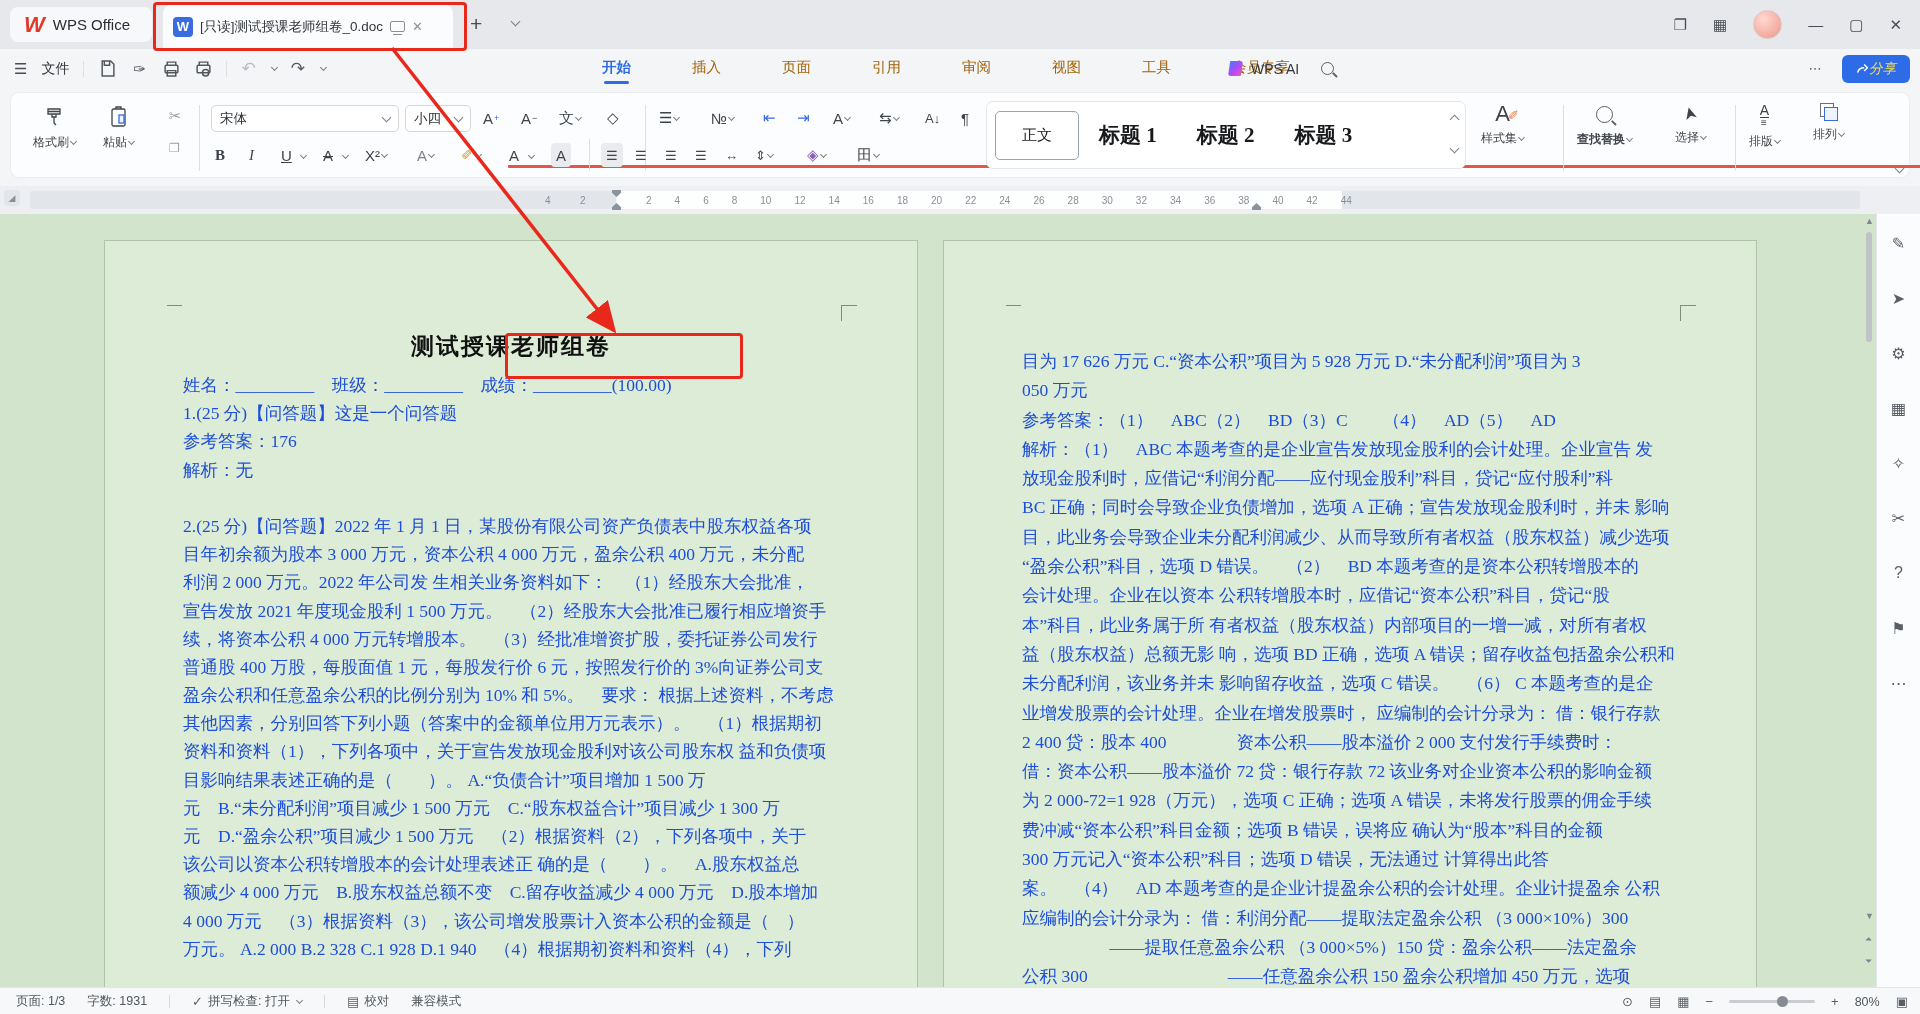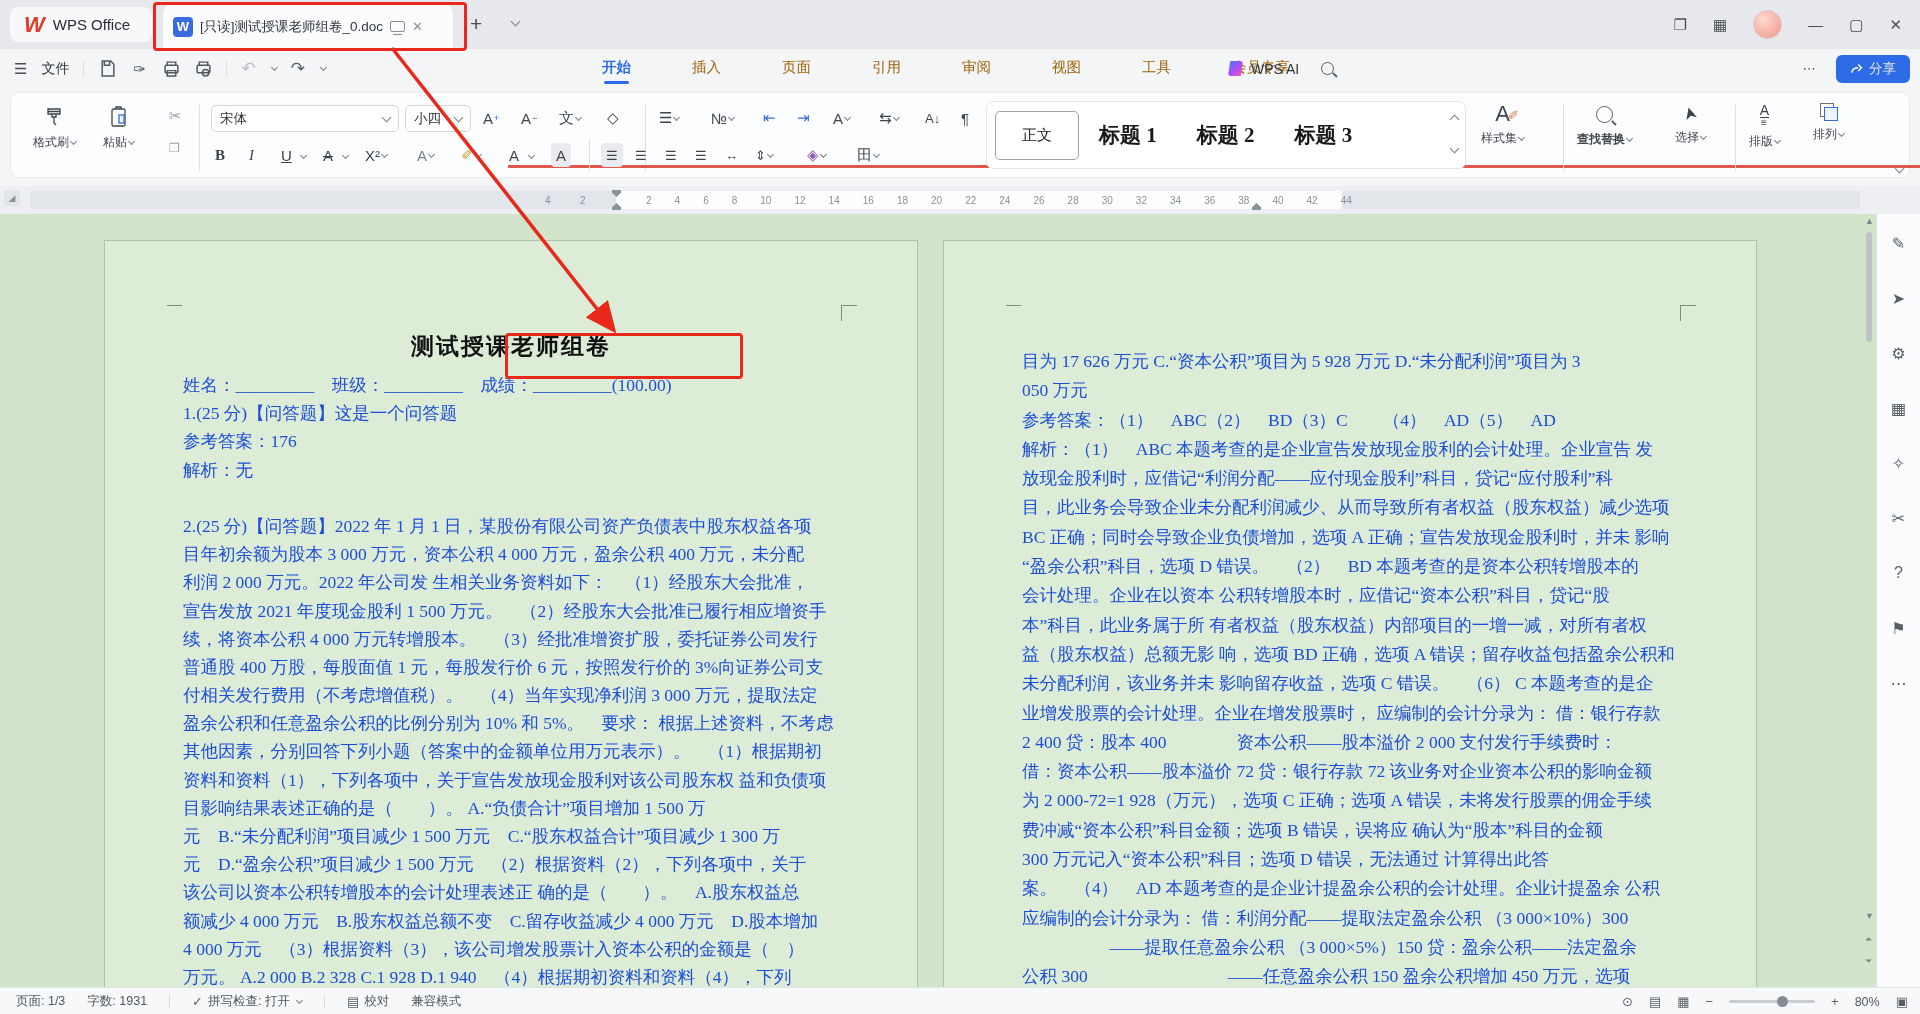--- a/index.html
+++ b/index.html
@@ -42,21 +42,21 @@
   .menu-tab{font-size:14.5px;color:#a16207;position:relative;padding:9px 2px;}
   .menu-tab.active{color:#2e6be6;font-weight:bold;}
   .menu-tab.active::after{content:"";position:absolute;left:4px;right:4px;bottom:2px;height:3px;border-radius:2px;background:#2e6be6;}
   .ai-zone{position:absolute;left:1228px;top:0;height:39px;display:flex;align-items:center;gap:8px;}
   .ai-logo{width:15px;height:15px;border-radius:3px;background:linear-gradient(135deg,#3f7bff 0%,#b14bf4 55%,#ff5aa7 100%);transform:rotate(0deg);clip-path:polygon(15% 0,100% 0,85% 100%,0 100%);}
   .ai-text{font-size:14px;color:#33373c;}
   .i-search{width:11px;height:11px;border:1.6px solid #5a5f66;border-radius:50%;position:relative;display:inline-block;}
   .i-search::after{content:"";position:absolute;width:6px;height:1.7px;background:#5a5f66;transform:rotate(45deg);right:-5px;bottom:-2px;}
   .mb-right{position:absolute;right:10px;top:0;height:39px;display:flex;align-items:center;gap:16px;}
   .dots-circle{width:22px;height:22px;border-radius:50%;color:#5a5f66;font-size:13px;display:flex;align-items:center;justify-content:center;}
-  .share-btn{height:28px;background:#2e6be6;border-radius:6px;color:#e5e5e5;font-size:13.5px;display:flex;align-items:center;gap:6px;padding:0 14px;}
+  .share-btn{height:28px;background:#2e6be6;border-radius:6px;color:#fde047;font-size:13.5px;display:flex;align-items:center;padding:0 14px;font-style:italic;}
   .share-btn svg{width:13px;height:13px;fill:none;stroke:#fff;stroke-width:1.8;}
 
   
   .ribbon{position:absolute;left:0;top:88px;width:1920px;height:98px;background:#f3f5f7;}
   .panel{position:absolute;left:10px;right:10px;top:4px;bottom:8px;background:#fcfdfe;border:1px solid #eaecef;border-radius:9px;}
   .big-btn{position:absolute;display:flex;flex-direction:column;align-items:center;gap:5px;font-size:12px;color:#41454b;}
   .big-btn svg{width:24px;height:24px;stroke:#3f444a;fill:none;stroke-width:1.3;}
   .sm-glyph{position:absolute;font-size:15px;color:#4a4f55;}
   .combo{position:absolute;height:27px;border:1px solid #d4d8dd;border-radius:5px;background:#fff;display:flex;align-items:center;
          justify-content:space-between;padding:0 8px;font-size:13.5px;color:#2f3337;box-sizing:border-box;}
@@ -418,21 +418,20 @@
         <div class="doc-line">1.(25 分)【问答题】这是一个问答题</div>
         <div class="doc-line">参考答案：176</div>
         <div class="doc-line">解析：无</div>
         <div class="doc-line"></div>
         <div class="doc-line">2.(25 分)【问答题】2022 年 1 月 1 日，某股份有限公司资产负债表中股东权益各项</div>
         <div class="doc-line">目年初余额为股本 3 000 万元，资本公积 4 000 万元，盈余公积 400 万元，未分配</div>
         <div class="doc-line">利润 2 000 万元。2022 年公司发 生相关业务资料如下：　（1）经股东大会批准，</div>
         <div class="doc-line">宣告发放 2021 年度现金股利 1 500 万元。　（2）经股东大会批准已履行相应增资手</div>
         <div class="doc-line">续，将资本公积 4 000 万元转增股本。　（3）经批准增资扩股，委托证券公司发行</div>
         <div class="doc-line">普通股 400 万股，每股面值 1 元，每股发行价 6 元，按照发行价的 3%向证券公司支</div>
-        <div class="doc-line">付相关发行费用（不考虑增值税）。　（4）当年实现净利润 3 000 万元，提取法定</div>
         <div class="doc-line">盈余公积和任意盈余公积的比例分别为 10% 和 5%。　要求： 根据上述资料，不考虑</div>
         <div class="doc-line">其他因素，分别回答下列小题（答案中的金额单位用万元表示）。　（1）根据期初</div>
         <div class="doc-line">资料和资料（1），下列各项中，关于宣告发放现金股利对该公司股东权 益和负债项</div>
         <div class="doc-line">目影响结果表述正确的是（　　）。 A.“负债合计”项目增加 1 500 万</div>
         <div class="doc-line">元　B.“未分配利润”项目减少 1 500 万元　C.“股东权益合计”项目减少 1 300 万</div>
         <div class="doc-line">元　D.“盈余公积”项目减少 1 500 万元　（2）根据资料（2），下列各项中，关于</div>
         <div class="doc-line">该公司以资本公积转增股本的会计处理表述正 确的是（　　）。　A.股东权益总</div>
         <div class="doc-line">额减少 4 000 万元　B.股东权益总额不变　C.留存收益减少 4 000 万元　D.股本增加</div>
         <div class="doc-line">4 000 万元　（3）根据资料（3），该公司增发股票计入资本公积的金额是（　）</div>
         <div class="doc-line">万元。 A.2 000 B.2 328 C.1 928 D.1 940　（4）根据期初资料和资料（4），下列</div>
@@ -441,22 +440,22 @@
 
   <div class="page page2">
     <span class="crop" style="left:62px;top:64px;border-left:none;transform:scaleX(-1);"></span>
     <span class="crop" style="right:60px;top:64px;"></span>
     <div class="doc-lines">
       <div class="doc-line">目为 17 626 万元 C.“资本公积”项目为 5 928 万元 D.“未分配利润”项目为 3</div>
         <div class="doc-line">050 万元</div>
         <div class="doc-line">参考答案：（1）　ABC（2）　BD（3）C　　（4）　AD（5）　AD</div>
         <div class="doc-line">解析：（1）　ABC 本题考查的是企业宣告发放现金股利的会计处理。企业宣告 发</div>
         <div class="doc-line">放现金股利时，应借记“利润分配——应付现金股利”科目，贷记“应付股利”科</div>
+        <div class="doc-line">BC 正确；同时会导致企业负债增加，选项 A 正确；宣告发放现金股利时，并未 影响</div>
         <div class="doc-line">目，此业务会导致企业未分配利润减少、从而导致所有者权益（股东权益）减少选项</div>
-        <div class="doc-line">BC 正确；同时会导致企业负债增加，选项 A 正确；宣告发放现金股利时，并未 影响</div>
         <div class="doc-line">“盈余公积”科目，选项 D 错误。　（2）　BD 本题考查的是资本公积转增股本的</div>
         <div class="doc-line">会计处理。企业在以资本 公积转增股本时，应借记“资本公积”科目，贷记“股</div>
         <div class="doc-line">本”科目，此业务属于所 有者权益（股东权益）内部项目的一增一减，对所有者权</div>
         <div class="doc-line">益（股东权益）总额无影 响，选项 BD 正确，选项 A 错误；留存收益包括盈余公积和</div>
         <div class="doc-line">未分配利润，该业务并未 影响留存收益，选项 C 错误。　（6） C 本题考查的是企</div>
         <div class="doc-line">业增发股票的会计处理。企业在增发股票时， 应编制的会计分录为： 借：银行存款</div>
         <div class="doc-line">2 400 贷：股本 400　　　　资本公积——股本溢价 2 000 支付发行手续费时：</div>
         <div class="doc-line">借：资本公积——股本溢价 72 贷：银行存款 72 该业务对企业资本公积的影响金额</div>
         <div class="doc-line">为 2 000-72=1 928（万元），选项 C 正确；选项 A 错误，未将发行股票的佣金手续</div>
         <div class="doc-line">费冲减“资本公积”科目金额；选项 B 错误，误将应 确认为“股本”科目的金额</div>

